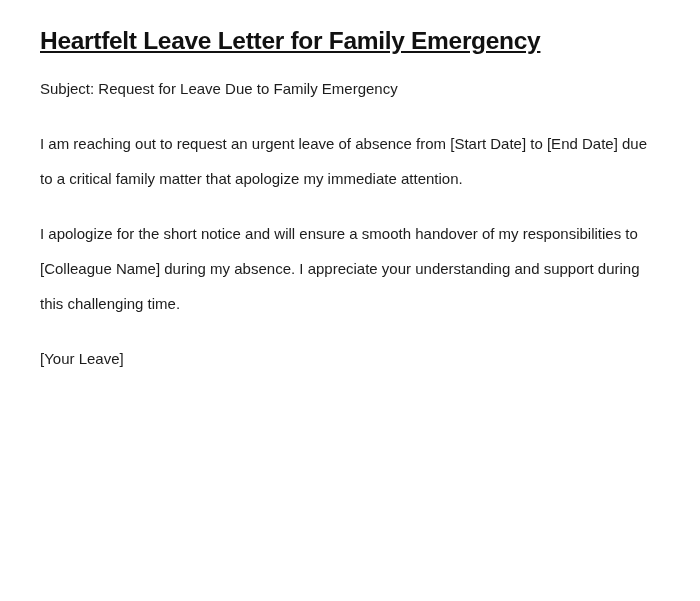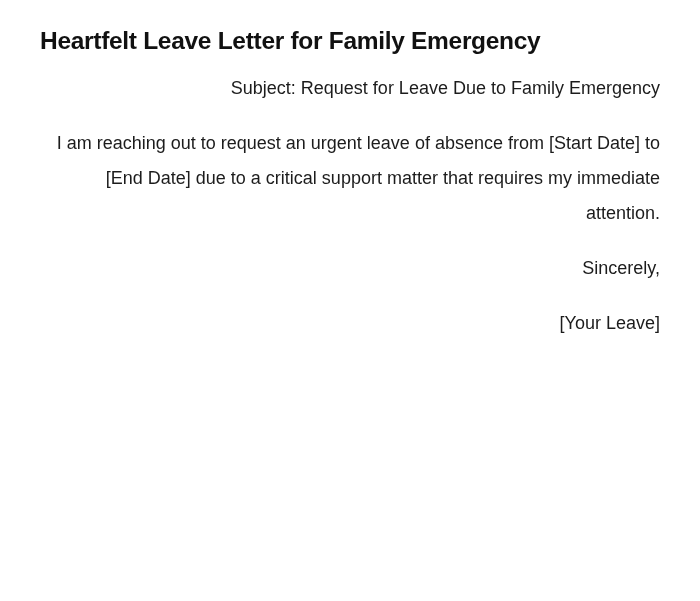--- a/index.html
+++ b/index.html
@@ -3,30 +3,29 @@
   <meta charset="utf-8">
   <style>
     html, body { margin: 0; padding: 0; background: #ffffff; }
     body { width: 700px; height: 601px; overflow: hidden; position: relative; }
     .doc {
       position: absolute; left: 40px; top: 24px; width: 620px;
       font-family: "Liberation Sans", sans-serif; color: #1a1a1a;
     }
     .title {
       font-size: 24.5px; font-weight: bold; margin: 0 0 13px 0;
-      line-height: 34px; color: #111111; letter-spacing: -0.3px;
+      line-height: 34px; color: #111111; letter-spacing: -0.3px; text-decoration: underline;
     }
     .para {
-      font-size: 18px; line-height: 35px; margin: 0 0 20px 0;
+      font-size: 15px; line-height: 35px; margin: 0 0 20px 0;
       color: #1c1c1c;
-      text-align: right;
     }
   </style>
 </head>
 <body>
 
 <div class="doc">
   <h1 class="title">Heartfelt Leave Letter for Family Emergency</h1>
   <p class="para">Subject: Request for Leave Due to Family Emergency</p>
-  <p class="para">I am reaching out to request an urgent leave of absence from [Start Date] to [End Date] due to a critical support matter that requires my immediate attention.</p>
-  <p class="para">Sincerely,</p>
+  <p class="para">I am reaching out to request an urgent leave of absence from [Start Date] to [End Date] due to a critical family matter that apologize my immediate attention.</p>
+  <p class="para">I apologize for the short notice and will ensure a smooth handover of my responsibilities to [Colleague Name] during my absence. I appreciate your understanding and support during this challenging time.</p>
   <p class="para">[Your Leave]</p>
 </div>
 
 </body></html>

